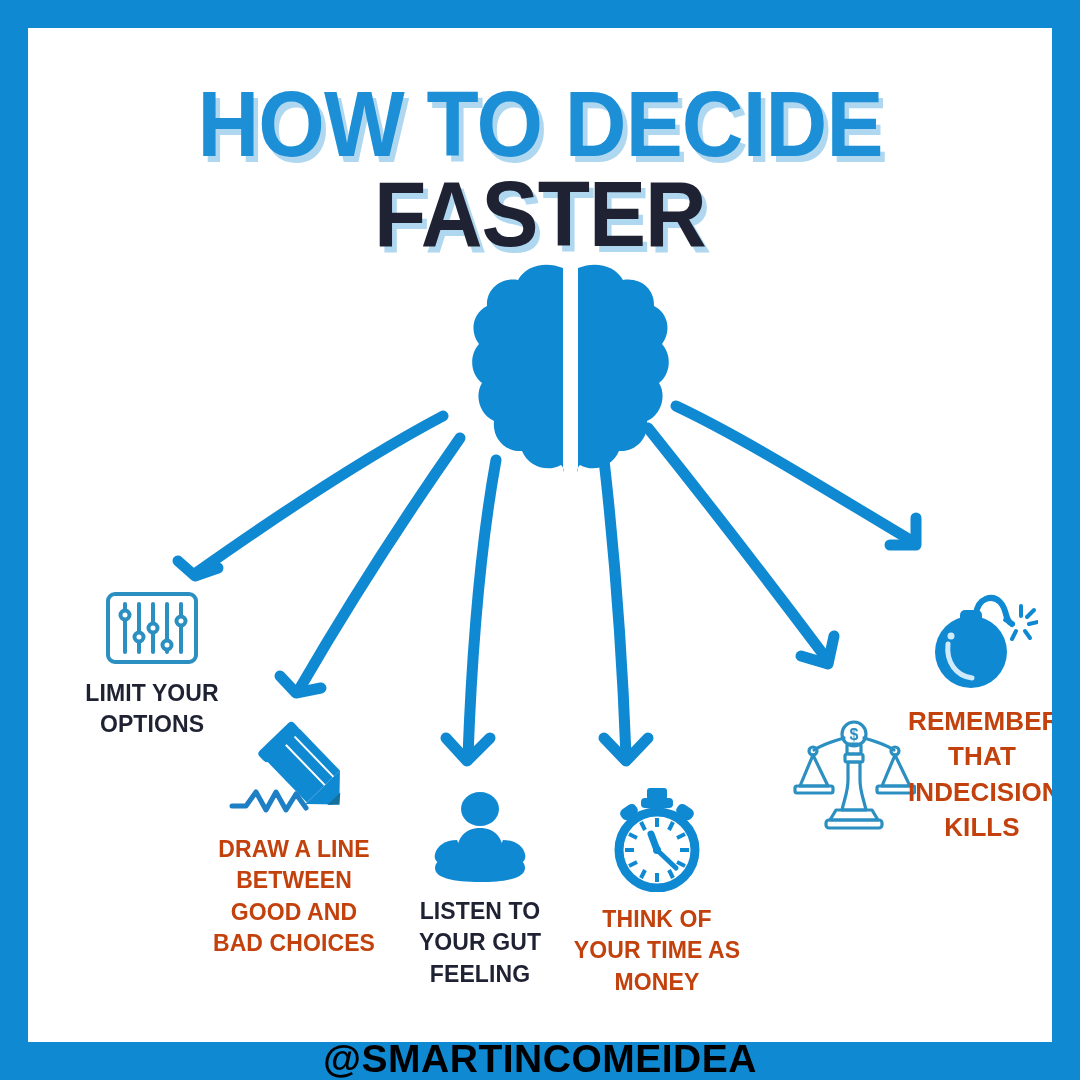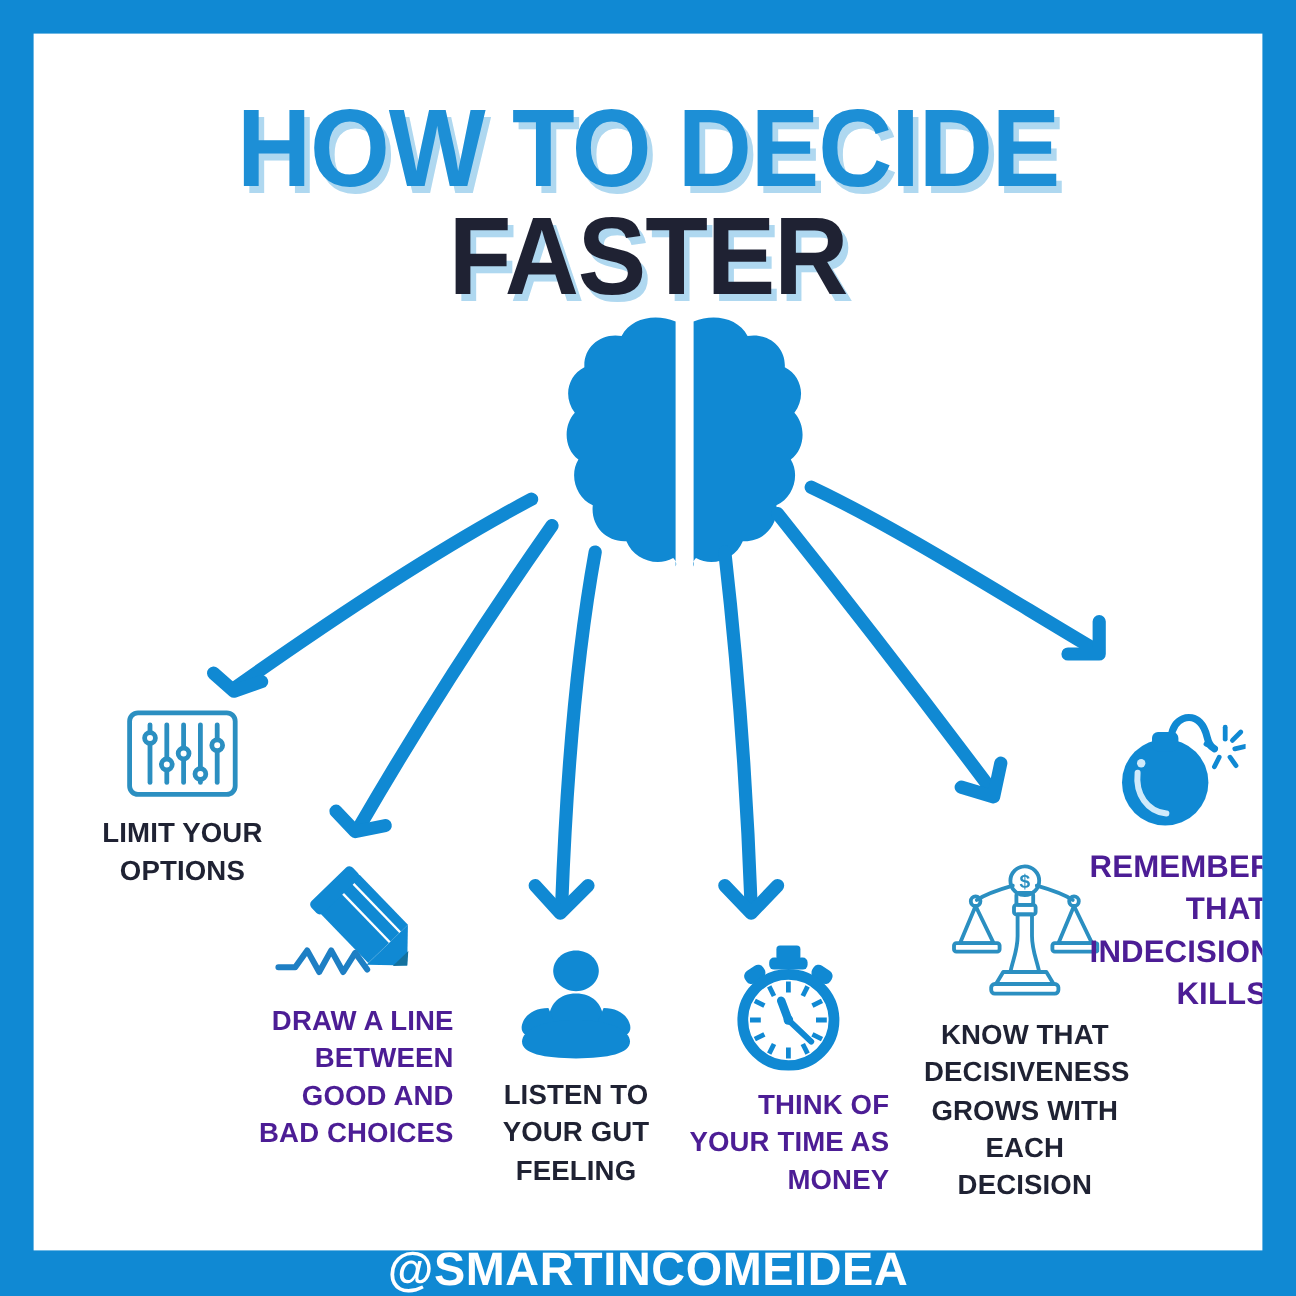--- a/index.html
+++ b/index.html
@@ -92,21 +92,21 @@
   .item-label {
     display: block;
     font-family: "Liberation Sans", sans-serif;
     font-weight: bold;
     font-size: 23px;
     line-height: 1.36;
     letter-spacing: 0.1px;
     margin-top: 8px;
   }
   .dark { color: #1F2233; }
-  .brown { color: #4c1d95; text-align: right; }
+  .brown { color: #c2410c; }
 
   #item-1 { left: 40px;  top: 562px;  width: 168px; }
   #item-2 { left: 182px; top: 690px;  width: 168px; }
   #item-3 { left: 368px; top: 762px;  width: 168px; }
   #item-4 { left: 545px; top: 758px;  width: 168px; }
   #item-5 { left: 742px; top: 690px;  width: 168px; }
   #item-6 { left: 880px; top: 558px;  width: 148px; }
 
   #item-6 .item-label { font-size: 26px; }
 
@@ -115,21 +115,21 @@
     position: absolute;
     left: 0;
     bottom: 0;
     width: 1080px;
     height: 38px;
     display: flex;
     align-items: center;
     justify-content: center;
   }
   #handle-text {
-    color: #ffffff;
+    color: #000000;
     font-family: "Liberation Sans", sans-serif;
     font-weight: bold;
     font-size: 39px;
     letter-spacing: 0.5px;
     white-space: nowrap;
     transform: translateY(-2px);
   }
 </style>
 </head>
 <body>
@@ -315,21 +315,20 @@
             <rect x="55" y="26" width="14" height="10" rx="2"></rect>
             <rect x="53" y="36" width="18" height="8" rx="2"></rect>
             <path d="M56 44 L 56 62 C 56 74, 52 82, 50 92 L 74 92 C 72 82, 68 74, 68 62 L 68 44 Z"></path>
 
             <path d="M44 92 L 80 92 L 86 102 L 38 102 Z"></path>
             <rect x="34" y="102" width="56" height="8" rx="3"></rect>
           </g>
           <text x="62" y="22" text-anchor="middle" font-family="Liberation Sans, sans-serif" font-size="16" font-weight="bold" fill="#2B8FC1">$</text>
         </svg>
       </span>
-      <span class="item-label dark">KNOW THAT DECISIVENESS GROWS WITH EACH DECISION</span>
     </div>
 
     <div class="item" id="item-6">
       <span class="item-icon">
         <svg width="112" height="106" viewBox="0 0 112 106" aria-hidden="true">
 
           <circle cx="45" cy="66" r="36" fill="#1089D3"></circle>
 
           <rect x="34" y="24" width="22" height="16" rx="5" fill="#1089D3"></rect>
 

